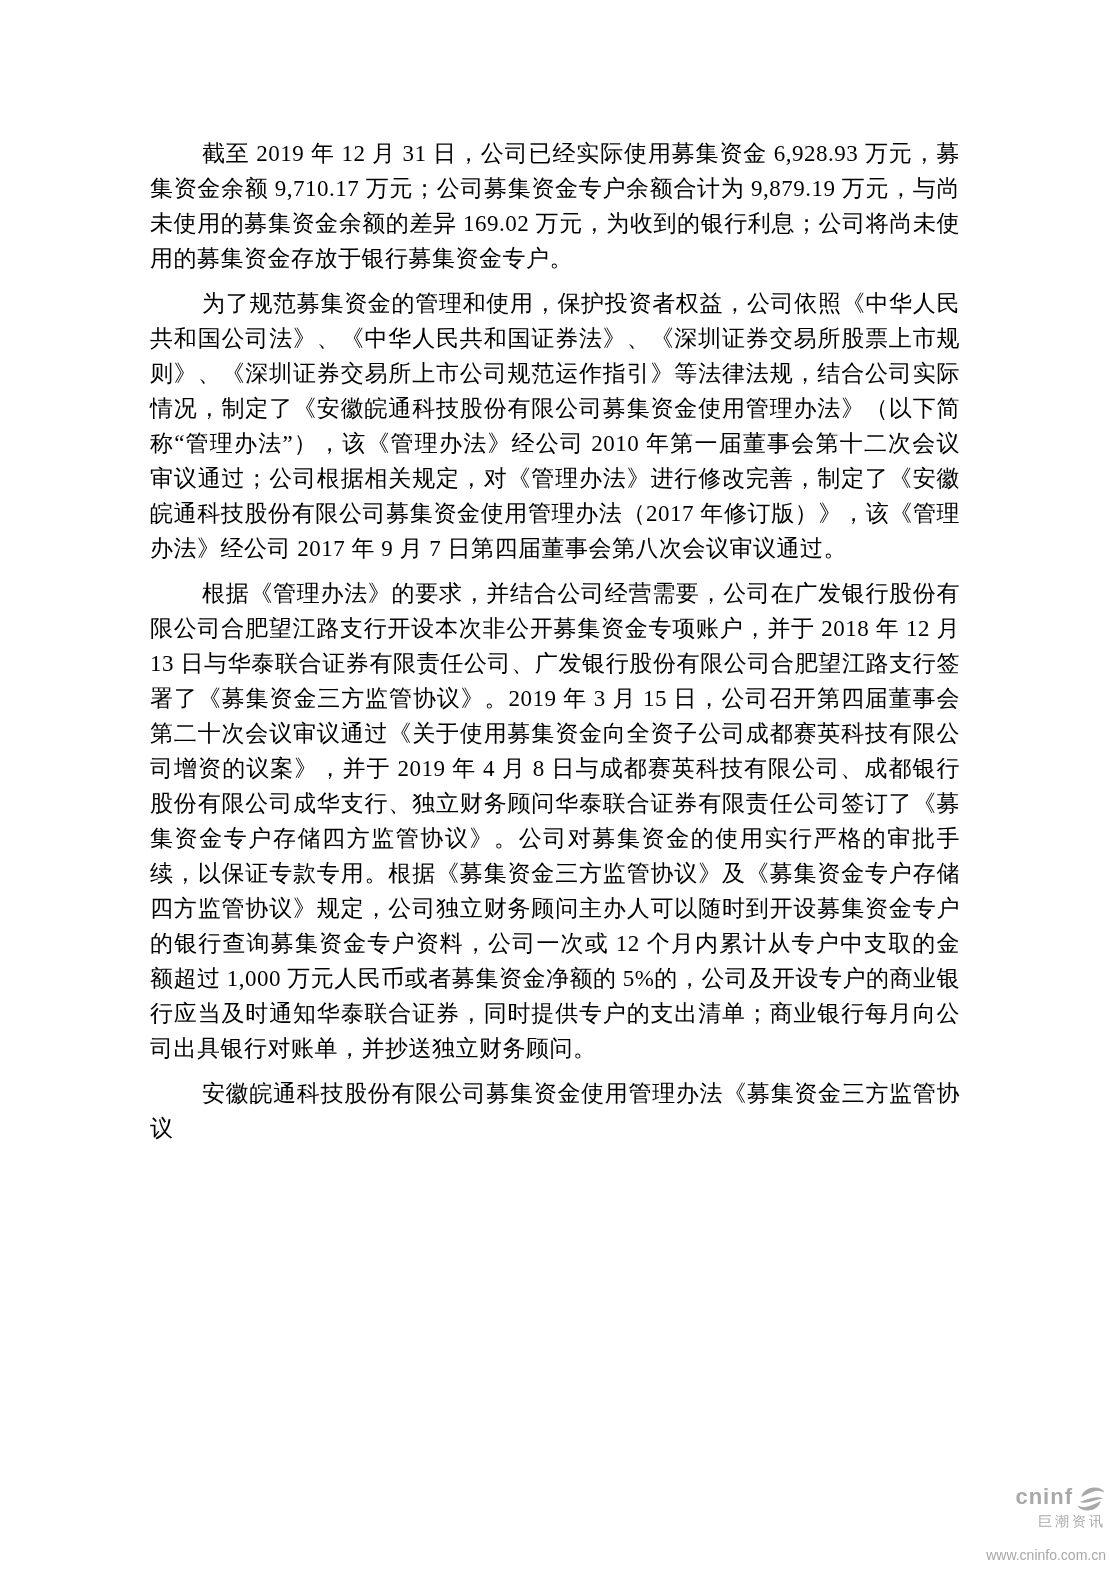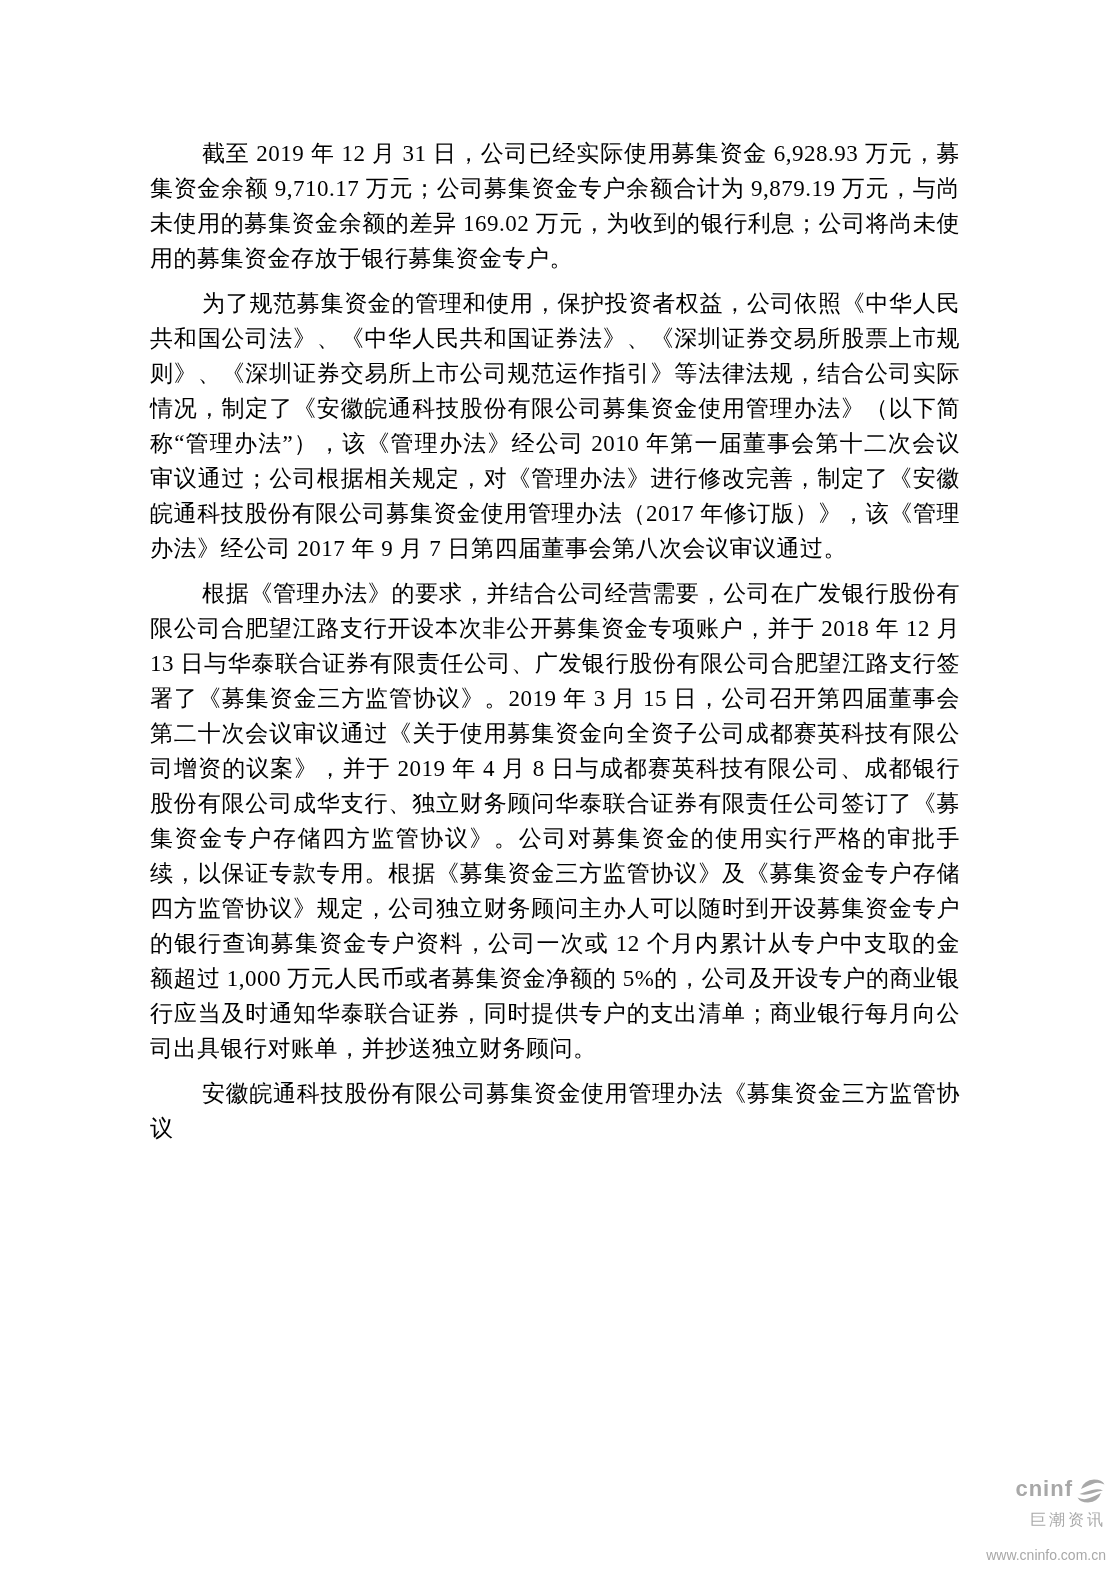--- a/index.html
+++ b/index.html
@@ -53,23 +53,23 @@
     align-items: flex-start;
     justify-content: flex-end;
     gap: 3px;
   }
   .logo-brand {
     font-size: 22px;
     font-weight: 700;
     letter-spacing: 1px;
   }
   .logo-cn {
-    font-size: 16px;
+    font-size: 14px;
     letter-spacing: 3px;
-    margin-top: 8px;
+    margin-top: 2px;
   }
   .logo-url {
     font-size: 14px;
     margin-top: 20px;
   }
   .swirl-icon svg { display: block; }
 </style>
 </head>
 <body>
 

